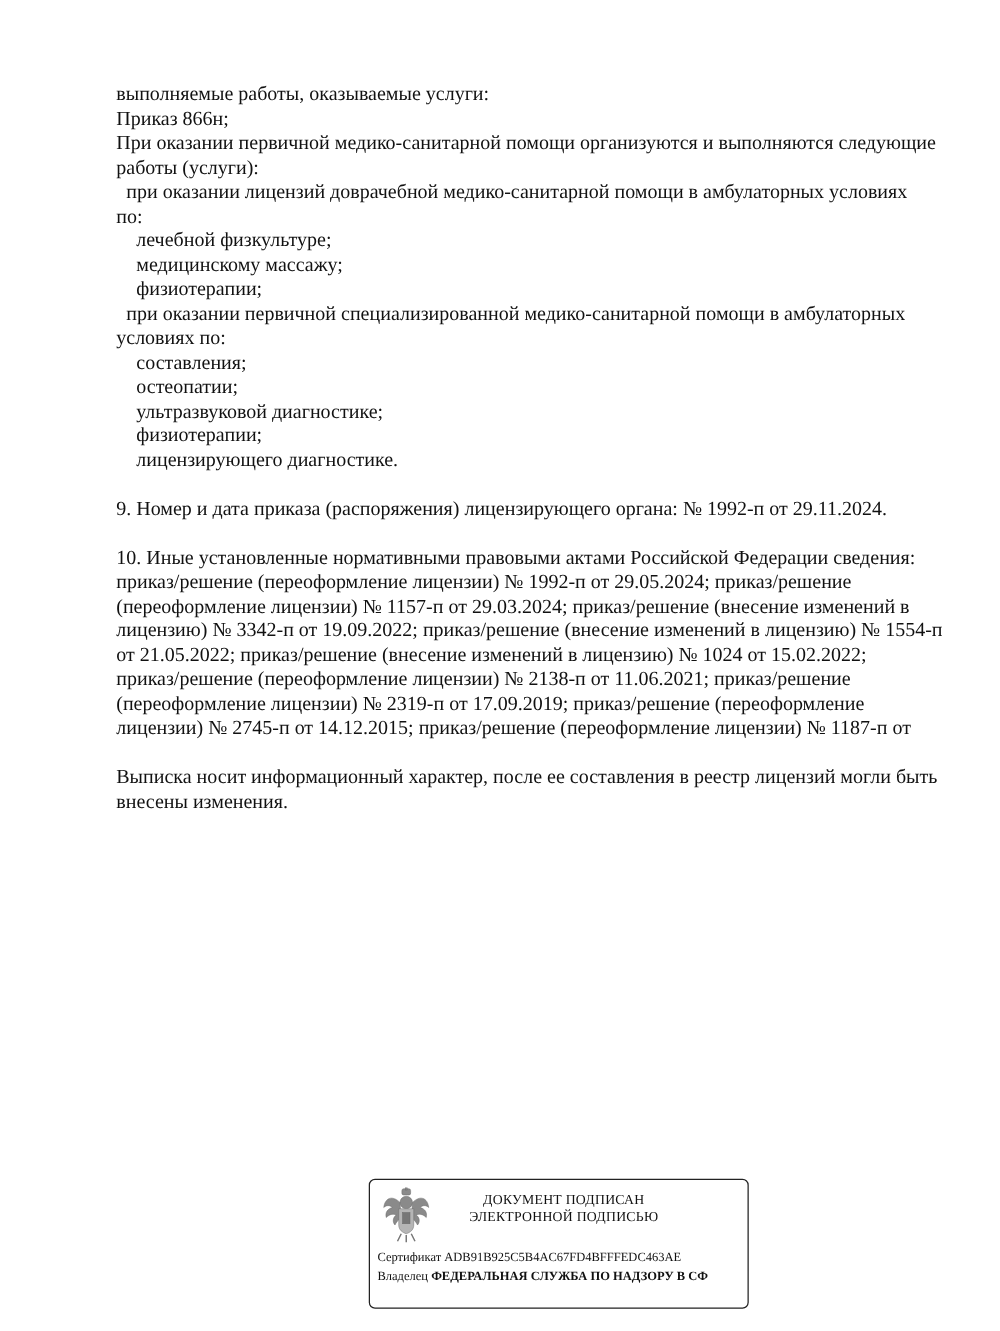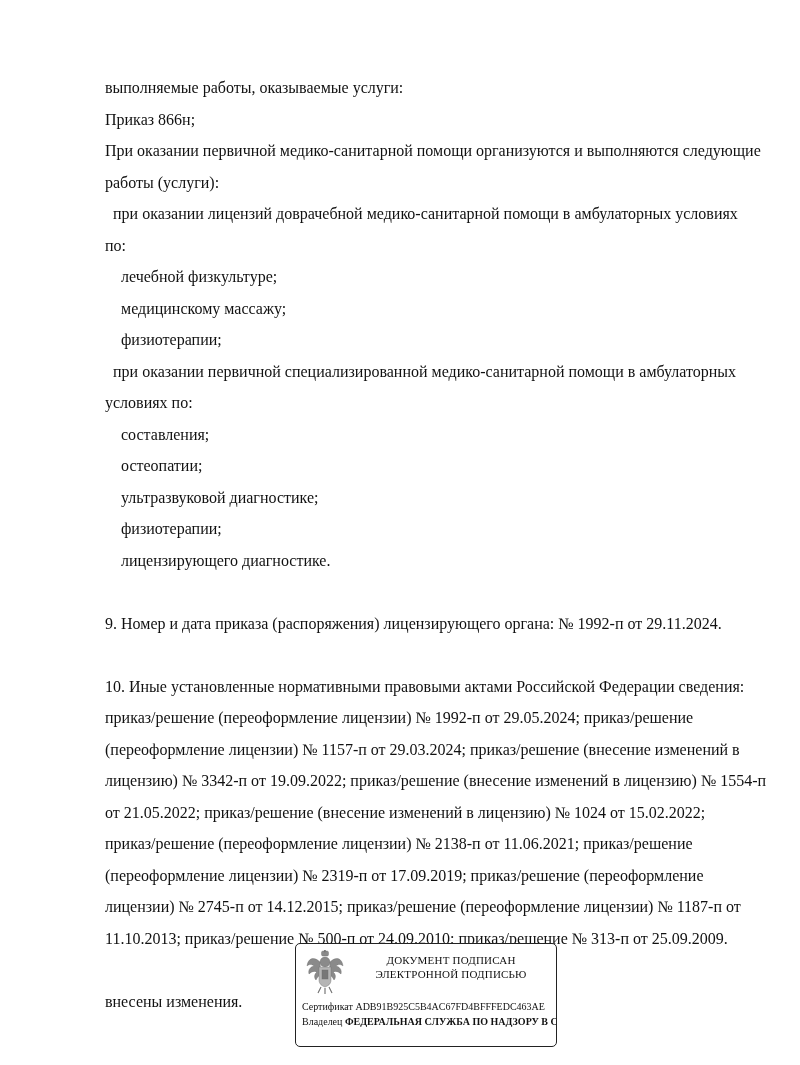--- a/index.html
+++ b/index.html
@@ -2,26 +2,26 @@
 <html><head>
 <meta charset="utf-8">
 <style>
   html, body { margin: 0; padding: 0; background: #ffffff; }
   body { width: 800px; height: 1065px; position: relative; overflow: hidden; }
   .page {
     position: absolute; left: 93px; top: 66px; width: 670px;
     font-family: "Liberation Serif", "DejaVu Serif", serif;
     font-size: 16px; line-height: 19.5px; color: #111111;
   }
-  .line { white-space: pre; margin: 12px; }
+  .line { white-space: pre; margin: 0; }
   .ind1 { padding-left: 8px; }
   .ind2 { padding-left: 16px; }
   .gap { height: 19.5px; }
   .stamp {
-    position: absolute; left: 295px; top: 943px; width: 262px; height: 104px;
+    position: absolute; left: 295px; top: 943px; width: 304px; height: 104px;
     border: 1.5px solid #222; border-radius: 5px; box-sizing: border-box;
     font-family: "Liberation Serif", "DejaVu Serif", serif; color: #111;
     overflow: hidden; background: #fff;
   }
   .emblem { position: absolute; left: 10px; top: 6px; width: 38px; height: 44px; }
   .stamp-title {
     position: absolute; left: 52px; top: 10px; width: 206px; text-align: center;
     font-size: 11px; line-height: 13.5px; letter-spacing: 0.2px;
   }
   .stamp-info {
@@ -59,25 +59,25 @@
   <div class="gap"></div>
   <div>
     <p class="line">10. Иные установленные нормативными правовыми актами Российской Федерации сведения:</p>
     <p class="line">приказ/решение (переоформление лицензии) № 1992-п от 29.05.2024; приказ/решение</p>
     <p class="line">(переоформление лицензии) № 1157-п от 29.03.2024; приказ/решение (внесение изменений в</p>
     <p class="line">лицензию) № 3342-п от 19.09.2022; приказ/решение (внесение изменений в лицензию) № 1554-п</p>
     <p class="line">от 21.05.2022; приказ/решение (внесение изменений в лицензию) № 1024 от 15.02.2022;</p>
     <p class="line">приказ/решение (переоформление лицензии) № 2138-п от 11.06.2021; приказ/решение</p>
     <p class="line">(переоформление лицензии) № 2319-п от 17.09.2019; приказ/решение (переоформление</p>
     <p class="line">лицензии) № 2745-п от 14.12.2015; приказ/решение (переоформление лицензии) № 1187-п от</p>
-    <p class="line">11.10.2013; приказ/решение № 500-п от 24.09.2010; приказ/решение № 313-п от 25.09.2009.</p>
   </div>
 
   <div class="gap"></div>
   <div>
+    <p class="line">Выписка носит информационный характер, после ее составления в реестр лицензий могли быть</p>
     <p class="line">внесены изменения.</p>
   </div>
 </div>
 
 <div class="stamp">
   <div class="emblem">
     <svg width="38" height="44" viewBox="0 0 38 44">
       <g fill="#8a8a8a" stroke="#6a6a6a" stroke-width="0.4">
         <rect x="15.5" y="1" width="7" height="5" rx="1.5"></rect>
         <rect x="18.3" y="0" width="1.4" height="2"></rect>

